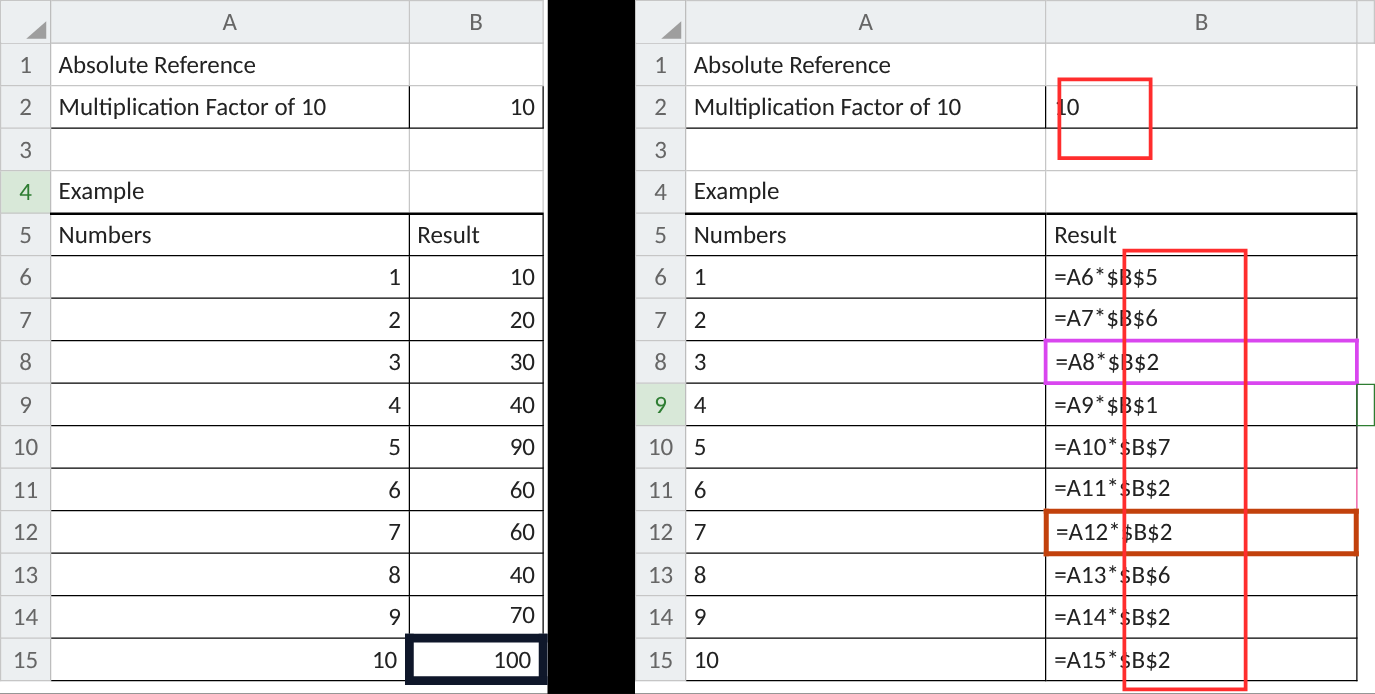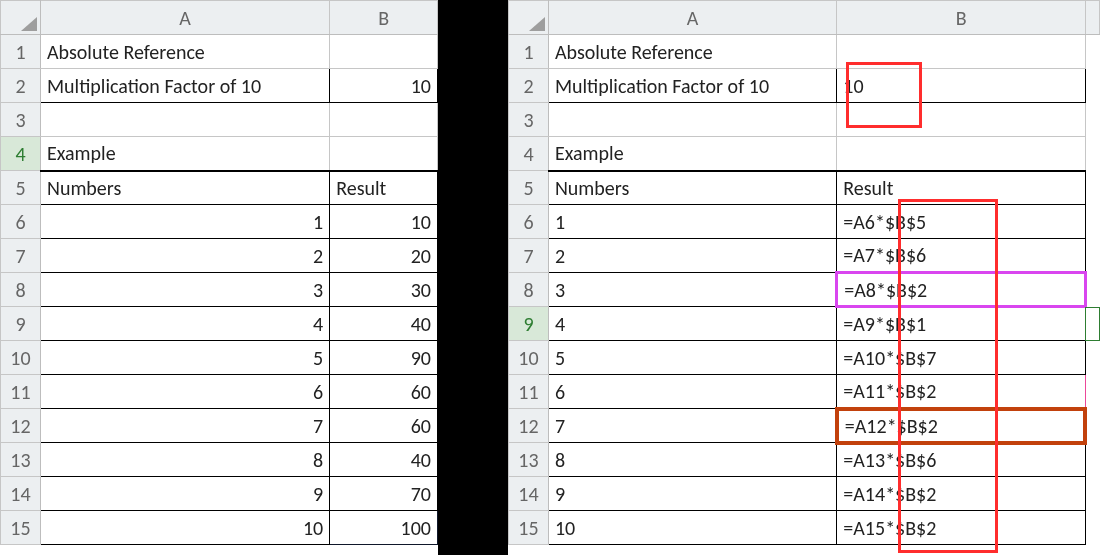--- a/index.html
+++ b/index.html
@@ -180,21 +180,21 @@
             <td class="data al-r" style="border:1px solid #000">40</td>
           </tr>
       <tr>
             <td class="rowhdr">14</td>
             <td class="data al-r" style="border:1px solid #000">9</td>
             <td class="data al-r" style="border:1px solid #000">70</td>
           </tr>
       <tr>
             <td class="rowhdr">15</td>
             <td class="data al-r" style="border:1px solid #000">10</td>
-            <td class="data al-r" style="border:1px solid #0f172a">100</td>
+            <td class="data al-r" style="border:7px solid #0f172a">100</td>
           </tr>
     </tbody>
       </table>
   </div>
 
   <div class="gap"></div>
 
   <div class="sheet-wrap sheet-right">
     <table class="tbl right">
       <colgroup>

